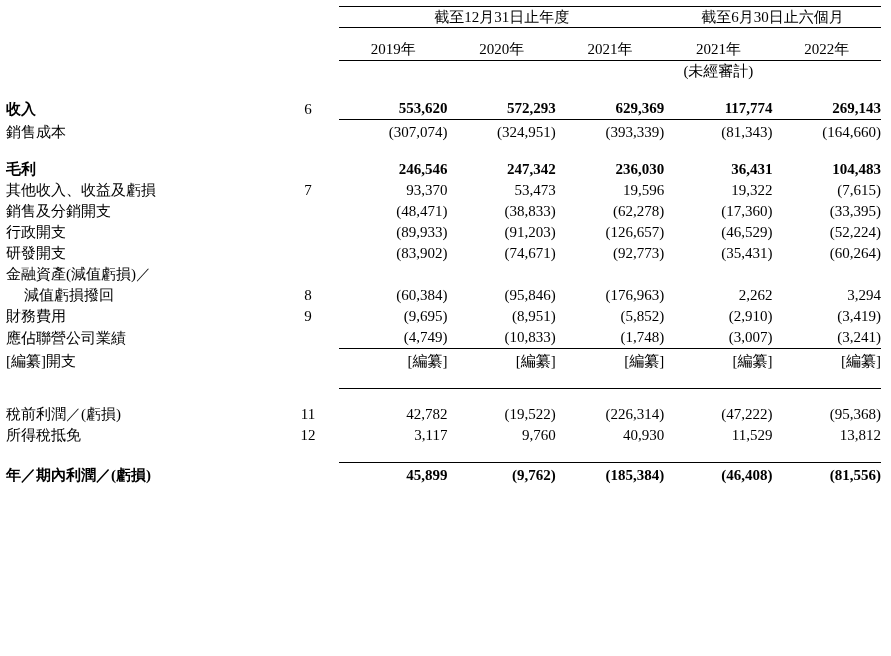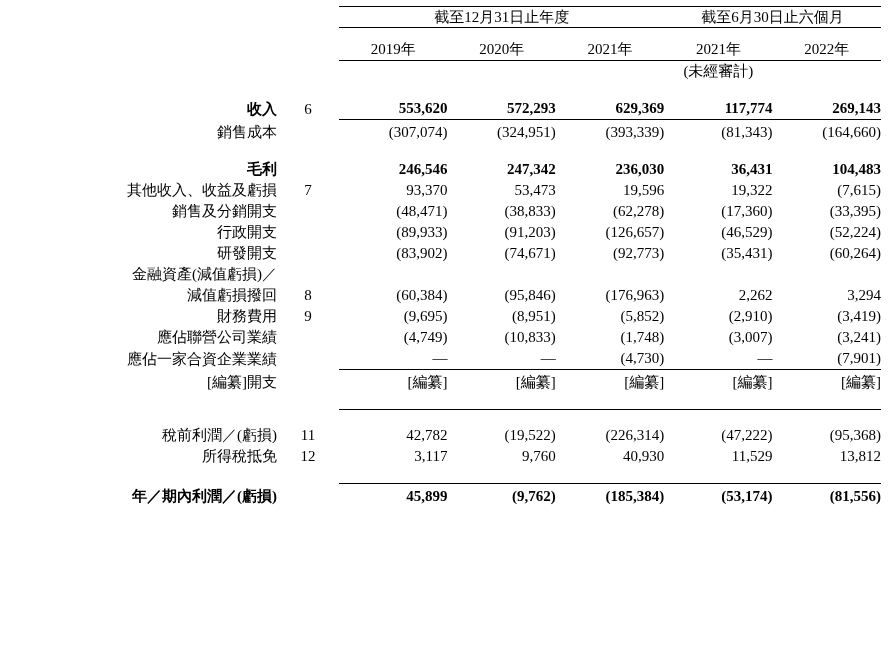--- a/index.html
+++ b/index.html
@@ -30,21 +30,21 @@
   table.fin td, table.fin th {
     padding: 0;
     vertical-align: bottom;
     font-weight: normal;
   }
   col.c-label { width: 270px; }
   col.c-note  { width: 62px; }
   col.c-num   { width: 108px; }
 
   .lbl {
-    text-align: right;
+    text-align: left;
     font-size: 15px;
     line-height: 21px;
     padding-left: 2px;
     white-space: nowrap;
   }
   .lbl.bold { font-weight: bold; }
   .lbl.indent { padding-left: 18px; }
   .note {
     text-align: center;
     font-size: 15px;
@@ -264,29 +264,20 @@
         <tr>
           <td class="lbl">應佔聯營公司業績</td>
           <td class="note"></td>
           <td class="num">(4,749)</td>
           <td class="num">(10,833)</td>
           <td class="num">(1,748)</td>
           <td class="num">(3,007)</td>
           <td class="num">(3,241)</td>
         </tr>
         <tr>
-          <td class="lbl">應佔一家合資企業業績</td>
-          <td class="note"></td>
-          <td class="num">—</td>
-          <td class="num">—</td>
-          <td class="num">(4,730)</td>
-          <td class="num">—</td>
-          <td class="num">(7,901)</td>
-        </tr>
-        <tr>
           <td class="lbl">[編纂]開支</td>
           <td class="note"></td>
           <td class="num" style="border-top: 1px solid rgb(0, 0, 0); padding-top: 2px;">[編纂]</td>
           <td class="num" style="border-top: 1px solid rgb(0, 0, 0); padding-top: 2px;">[編纂]</td>
           <td class="num" style="border-top: 1px solid rgb(0, 0, 0); padding-top: 2px;">[編纂]</td>
           <td class="num" style="border-top: 1px solid rgb(0, 0, 0); padding-top: 2px;">[編纂]</td>
           <td class="num" style="border-top: 1px solid rgb(0, 0, 0); padding-top: 2px;">[編纂]</td>
         </tr>
         <tr class="spacer-row">
           <td></td>
@@ -323,19 +314,19 @@
           <td></td>
           <td></td>
           <td></td>
         </tr>
         <tr>
           <td class="lbl bold">年／期內利潤／(虧損)</td>
           <td class="note"></td>
           <td class="num bold" style="border-top: 1px solid rgb(0, 0, 0); padding-top: 2px;">45,899</td>
           <td class="num bold" style="border-top: 1px solid rgb(0, 0, 0); padding-top: 2px;">(9,762)</td>
           <td class="num bold" style="border-top: 1px solid rgb(0, 0, 0); padding-top: 2px;">(185,384)</td>
-          <td class="num bold" style="border-top: 1px solid rgb(0, 0, 0); padding-top: 2px;">(53,174)</td>
+          <td class="num bold" style="border-top: 1px solid rgb(0, 0, 0); padding-top: 2px;">(46,408)</td>
           <td class="num bold" style="border-top: 1px solid rgb(0, 0, 0); padding-top: 2px;">(81,556)</td>
         </tr>
       </tbody>
   </table>
 
 </div>
 
 </body></html>

